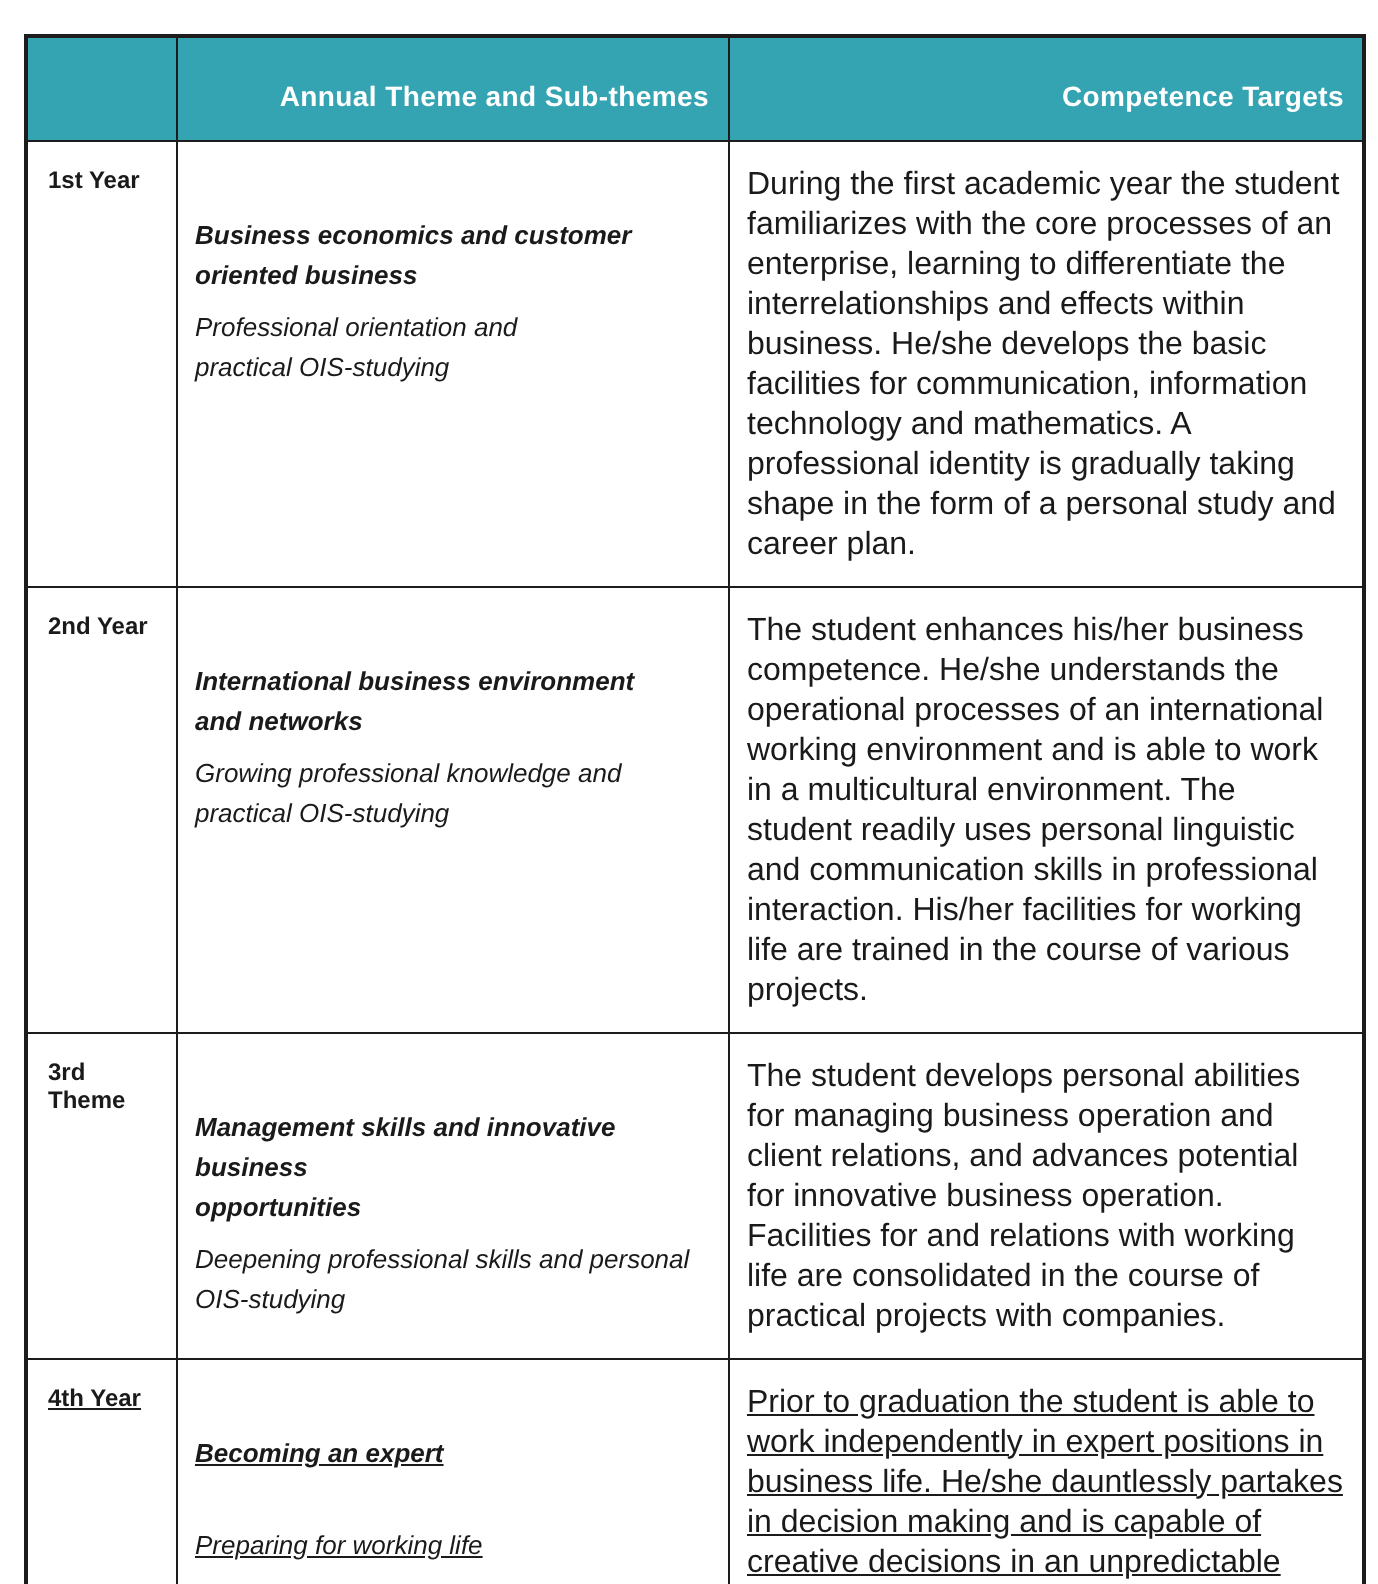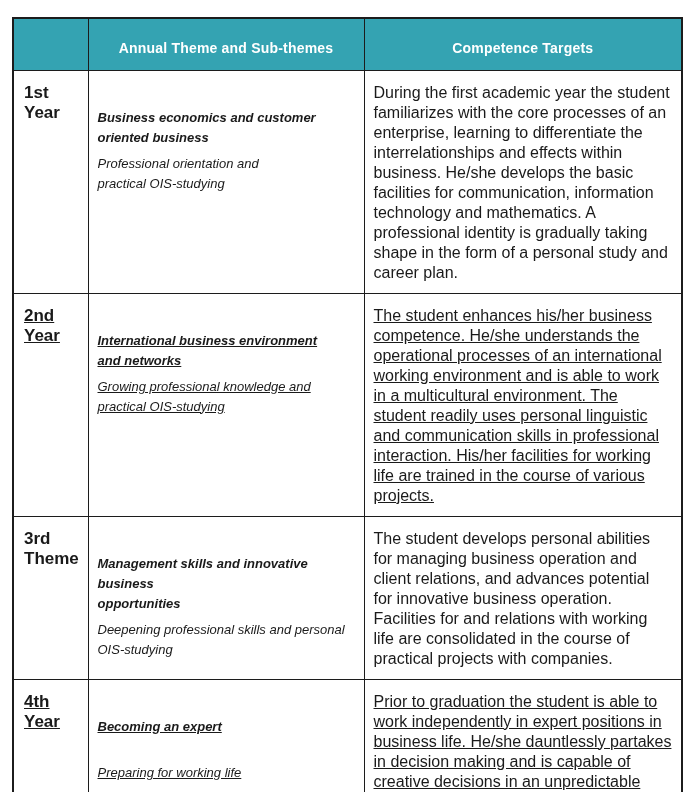--- a/index.html
+++ b/index.html
@@ -27,41 +27,41 @@
   .curriculum td {
     border: 1.5px solid var(--border-color, #1c1c1c);
     overflow: hidden;
   }
   .col-year   { width: 75px; }
   .col-theme  { width: 276px; }
   .col-target { width: 318px; }
 
   tr.head-row { height: 52px; }
   tr.row-1 { height: 198px; }
-  tr.row-2 { height: 188px; text-decoration: underline; }
+  tr.row-2 { height: 188px; }
   tr.row-3 { height: 135px; }
   tr.row-4 { height: 214px; text-decoration: underline; }
 
   .curriculum th {
     background: var(--accent, #34a3b2);
     color: var(--header-text, #ffffff);
     font-size: 14px;
     font-weight: bold;
-    text-align: center;
+    text-align: right;
     vertical-align: middle;
     padding: 8px 9px 0 9px;
     letter-spacing: 0.2px;
   }
   .curriculum td {
     vertical-align: top;
     padding: 12px 9px 10px 9px;
   }
   td.year-cell {
     font-weight: bold;
-    font-size: 17px;
+    font-size: 12px;
     padding-left: 10px;
   }
   td.theme-cell {
     font-style: italic;
     font-size: 13px;
     line-height: 20px;
   }
   .theme-title {
     font-weight: bold;
     white-space: pre-line;

